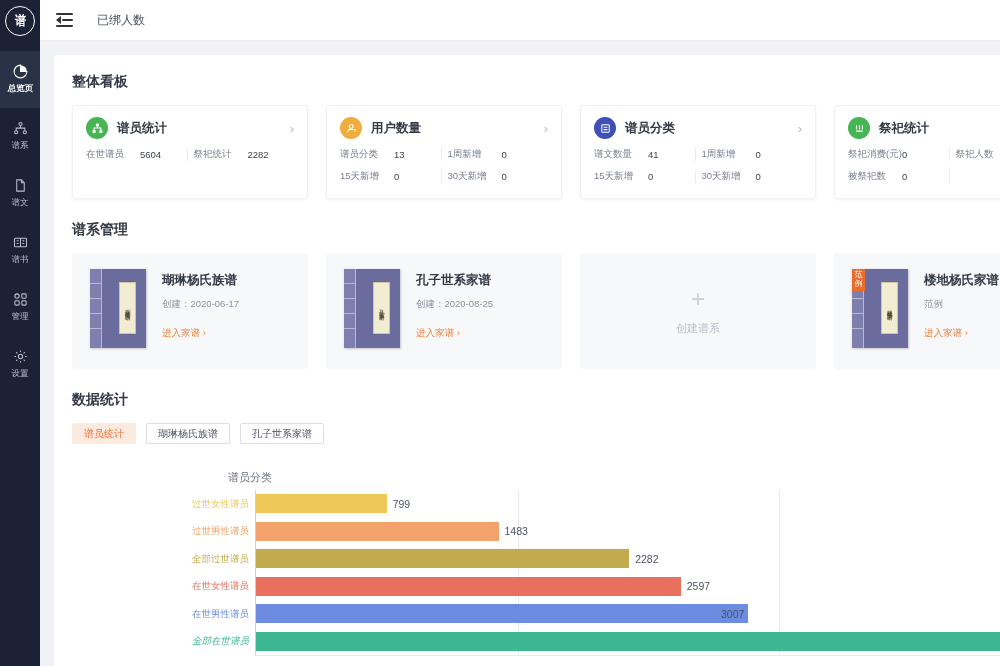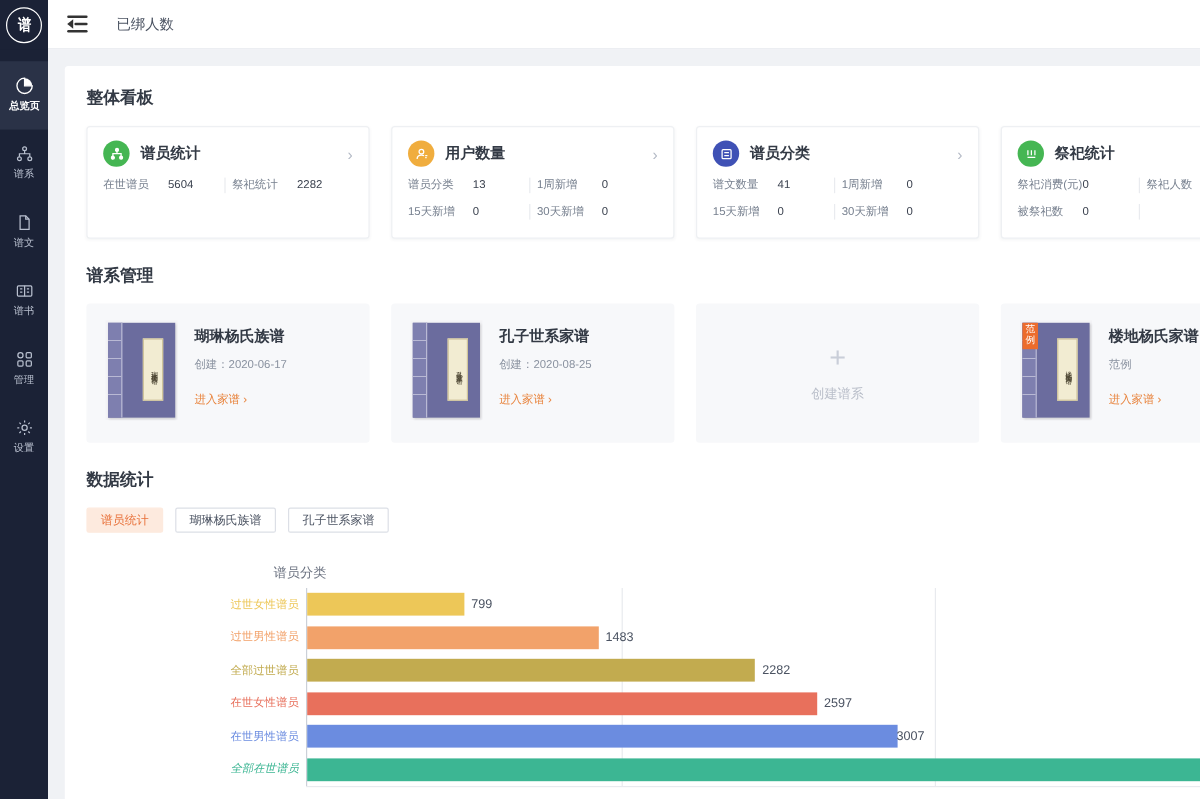--- a/index.html
+++ b/index.html
@@ -501,21 +501,21 @@
               <div class="bar-val" style="left: 563.202px;">2282</div>
             </div>
             <div class="bar-row" style="top: 82.5px;">
               <div class="bar-label" style="color: rgb(232, 112, 92);">在世女性谱员</div>
               <div class="bar" style="width: 424.718px; background: rgb(232, 112, 92);"></div>
               <div class="bar-val" style="left: 614.718px;">2597</div>
             </div>
             <div class="bar-row" style="top: 110px;">
               <div class="bar-label" style="color: rgb(107, 140, 224);">在世男性谱员</div>
               <div class="bar" style="width: 491.77px; background: rgb(107, 140, 224);"></div>
-              <div class="bar-val" style="left: 675px;">3007</div>
+              <div class="bar-val" style="left: 649px;">3007</div>
             </div>
             <div class="bar-row" style="top: 137.5px;">
               <div class="bar-label" style="color: rgb(60, 182, 147); font-style: italic;">全部在世谱员</div>
               <div class="bar" style="width: 916.487px; background: rgb(60, 182, 147);"></div>
             </div>
           </div>
       </div>
 
     </div>
   </div>

